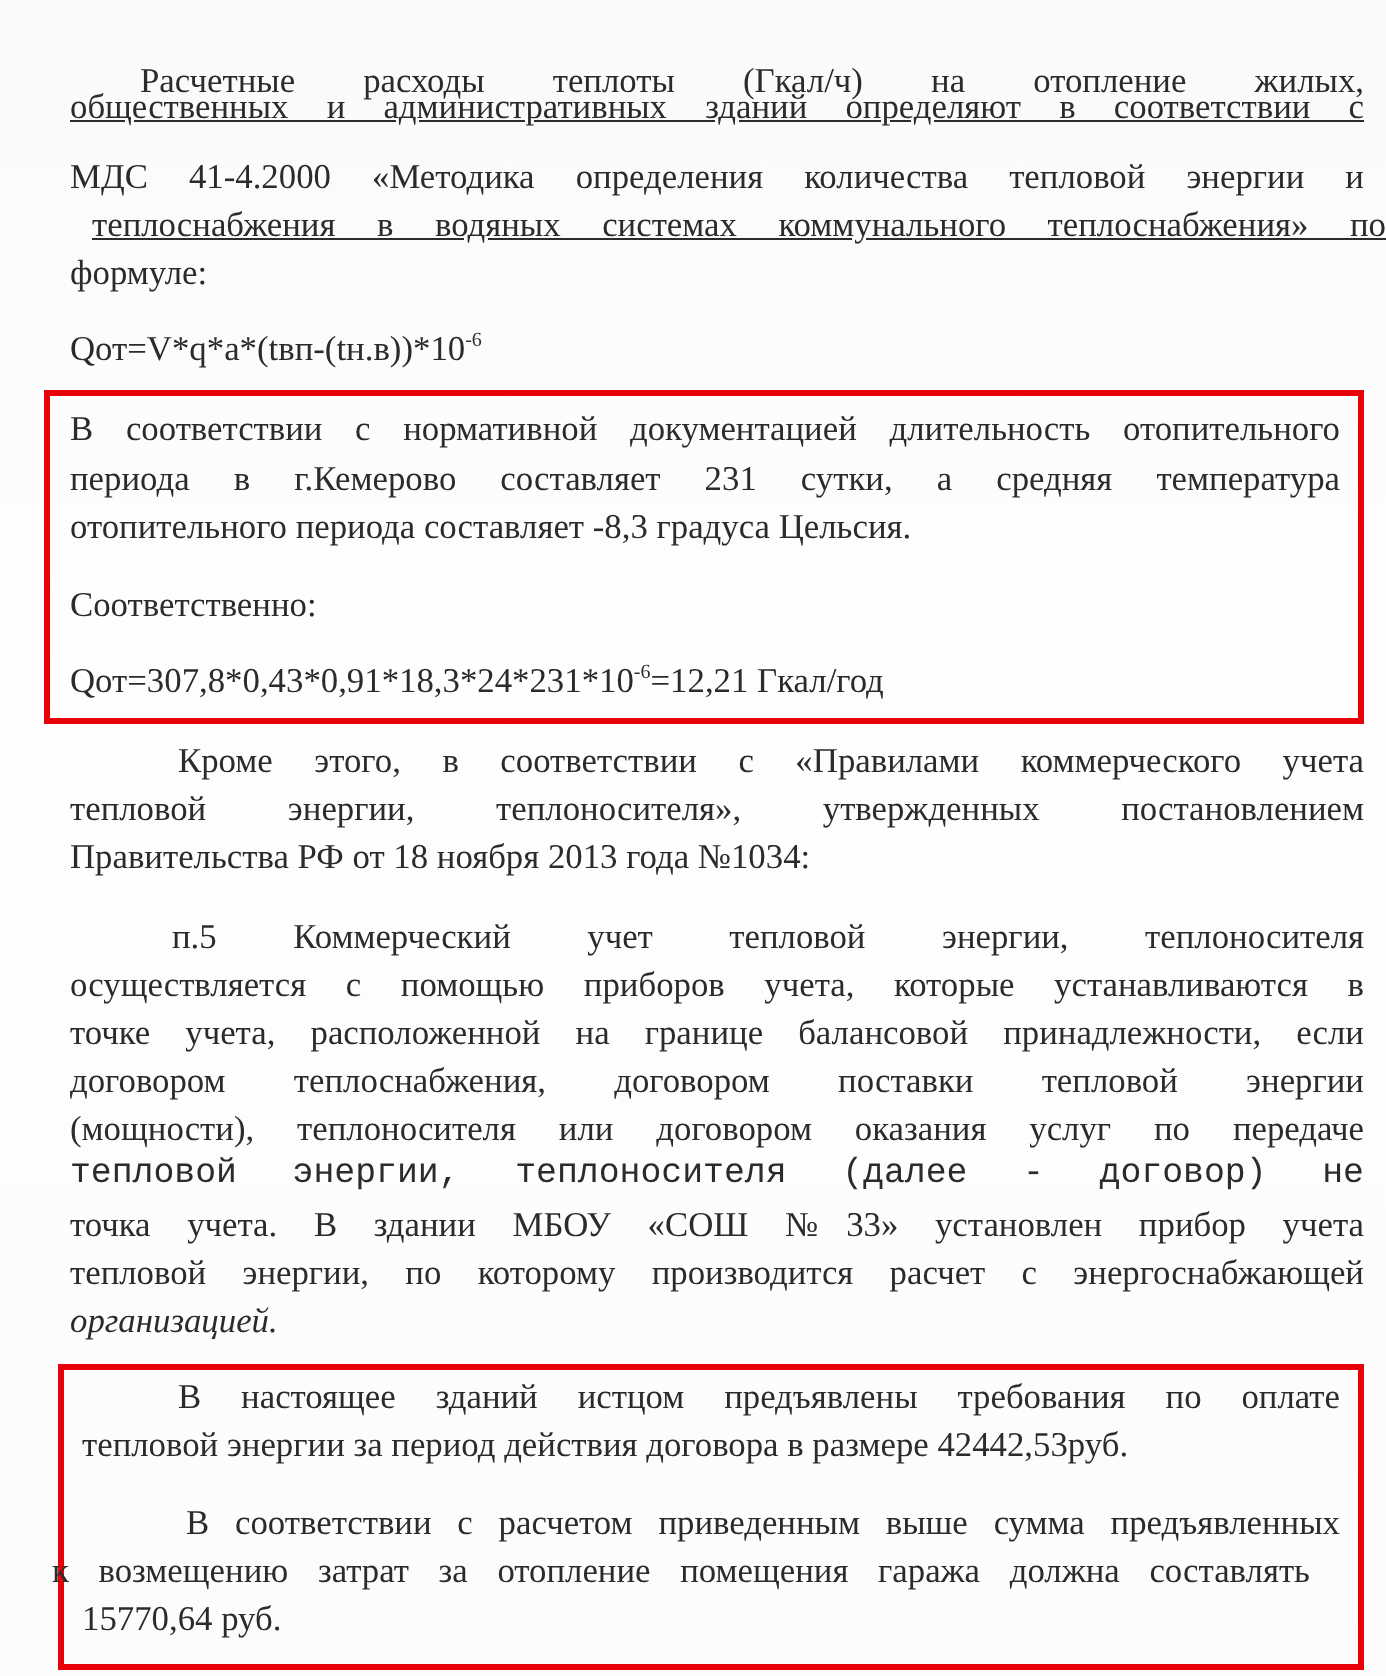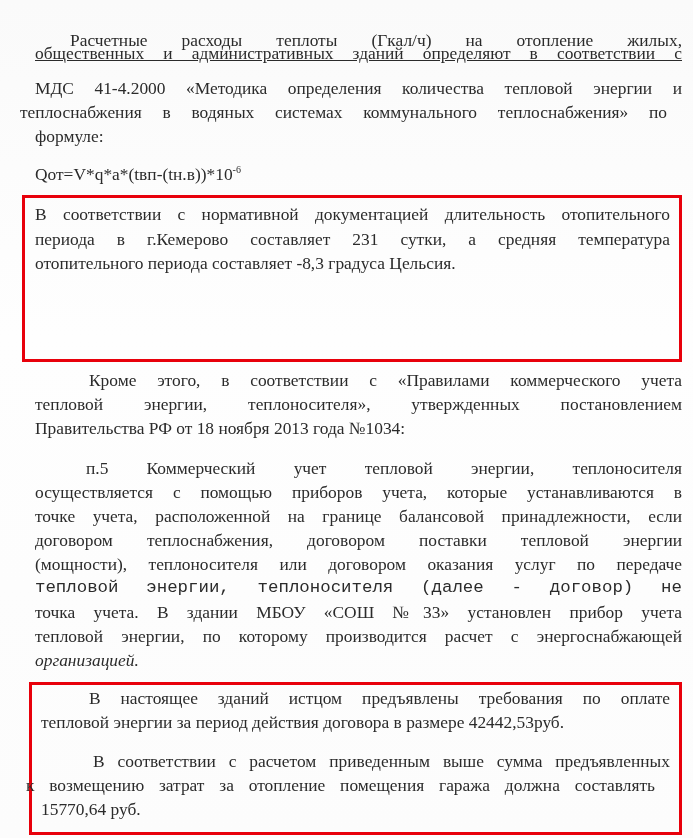--- a/index.html
+++ b/index.html
@@ -48,32 +48,34 @@
   </style>
 </head>
 <body>
 
 <div class="page">
 
   <div>
     <div class="line just" style="left:70px; top:29px; width:612px;">Расчетные расходы теплоты (Гкал/ч) на отопление жилых,</div>
     <div class="line just" style="left:35px; top:42px; width:647px;text-decoration:underline;">общественных и административных зданий определяют в соответствии с</div>
     <div class="line just" style="left:35px; top:77px; width:647px;">МДС 41-4.2000 «Методика определения количества тепловой энергии и</div>
-    <div class="line just" style="left:20px; top:101px; width:647px;">теплоснабжения в водяных системах коммунального теплоснабжения» по</div>
+    <div class="line just" style="left:46px; top:101px; width:647px;text-decoration:underline;">теплоснабжения в водяных системах коммунального теплоснабжения» по</div>
     <div class="line" style="left:35px; top:125px;">формуле:</div>
   </div>
 
   <div class="line" style="left:35px; top:163px;"><span>Qот=V*q*a*(tвп-(tн.в))*10</span><sup>-6</sup></div>
 
   <div class="redbox" style="left:22px; top:195px; width:660px; height:167px;"></div>
   <div>
     <div class="line just" style="left:35px; top:203px; width:635px;">В соответствии с нормативной документацией длительность отопительного</div>
     <div class="line just" style="left:35px; top:228px; width:635px;">периода в г.Кемерово составляет 231 сутки, а средняя температура</div>
     <div class="line" style="left:35px; top:252px;">отопительного периода составляет -8,3 градуса Цельсия.</div>
   </div>
+  <div class="line" style="left:35px; top:291px;">Соответственно:</div>
+  <div class="line" style="left:35px; top:329px;"><span>Qот=307,8*0,43*0,91*18,3*24*231*10</span><sup>-6</sup><span>=12,21 Гкал/год</span></div>
 
   <div>
     <div class="line just" style="left:89px; top:369px; width:593px;">Кроме этого, в соответствии с «Правилами коммерческого учета</div>
     <div class="line just" style="left:35px; top:393px; width:647px;">тепловой энергии, теплоносителя», утвержденных постановлением</div>
     <div class="line" style="left:35px; top:417px;">Правительства РФ от 18 ноября 2013 года №1034:</div>
   </div>
 
   <div>
     <div class="line just" style="left:86px; top:457px; width:596px;">п.5 Коммерческий учет тепловой энергии, теплоносителя</div>
     <div class="line just" style="left:35px; top:481px; width:647px;">осуществляется с помощью приборов учета, которые устанавливаются в</div>

